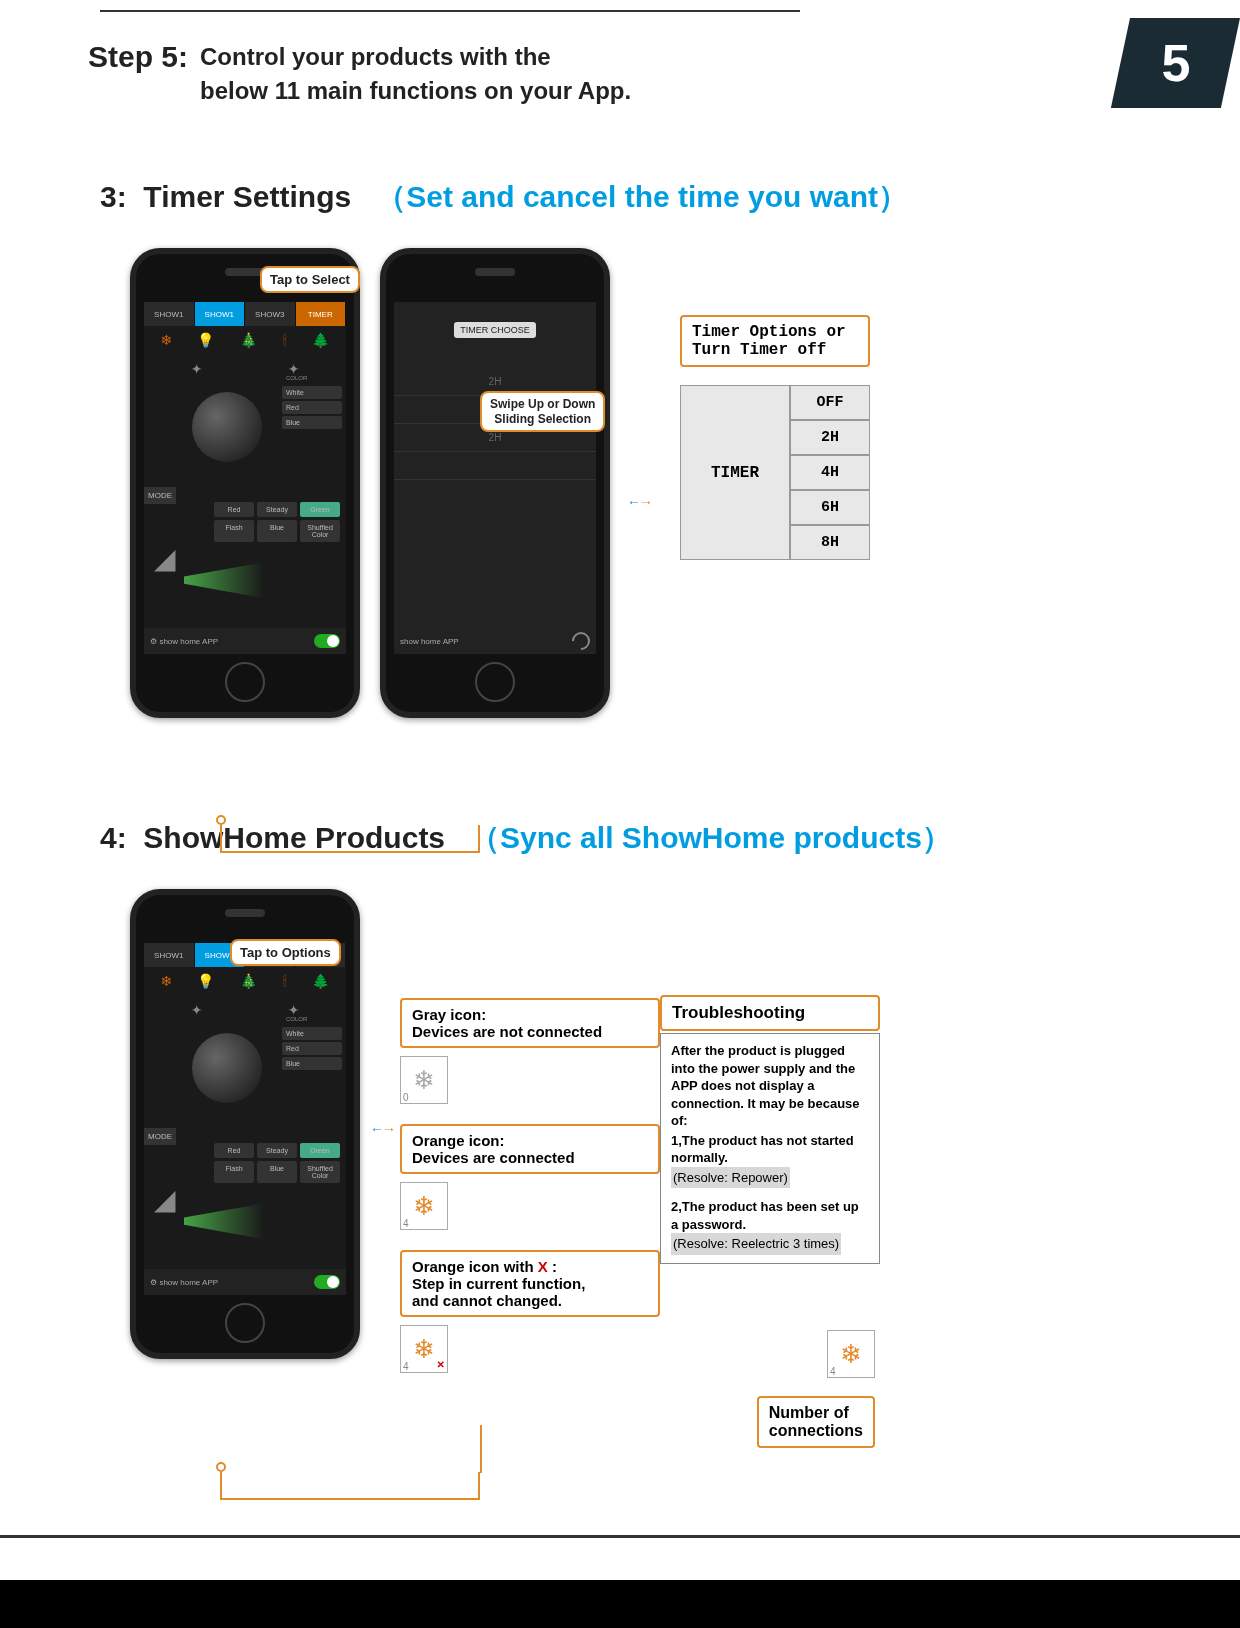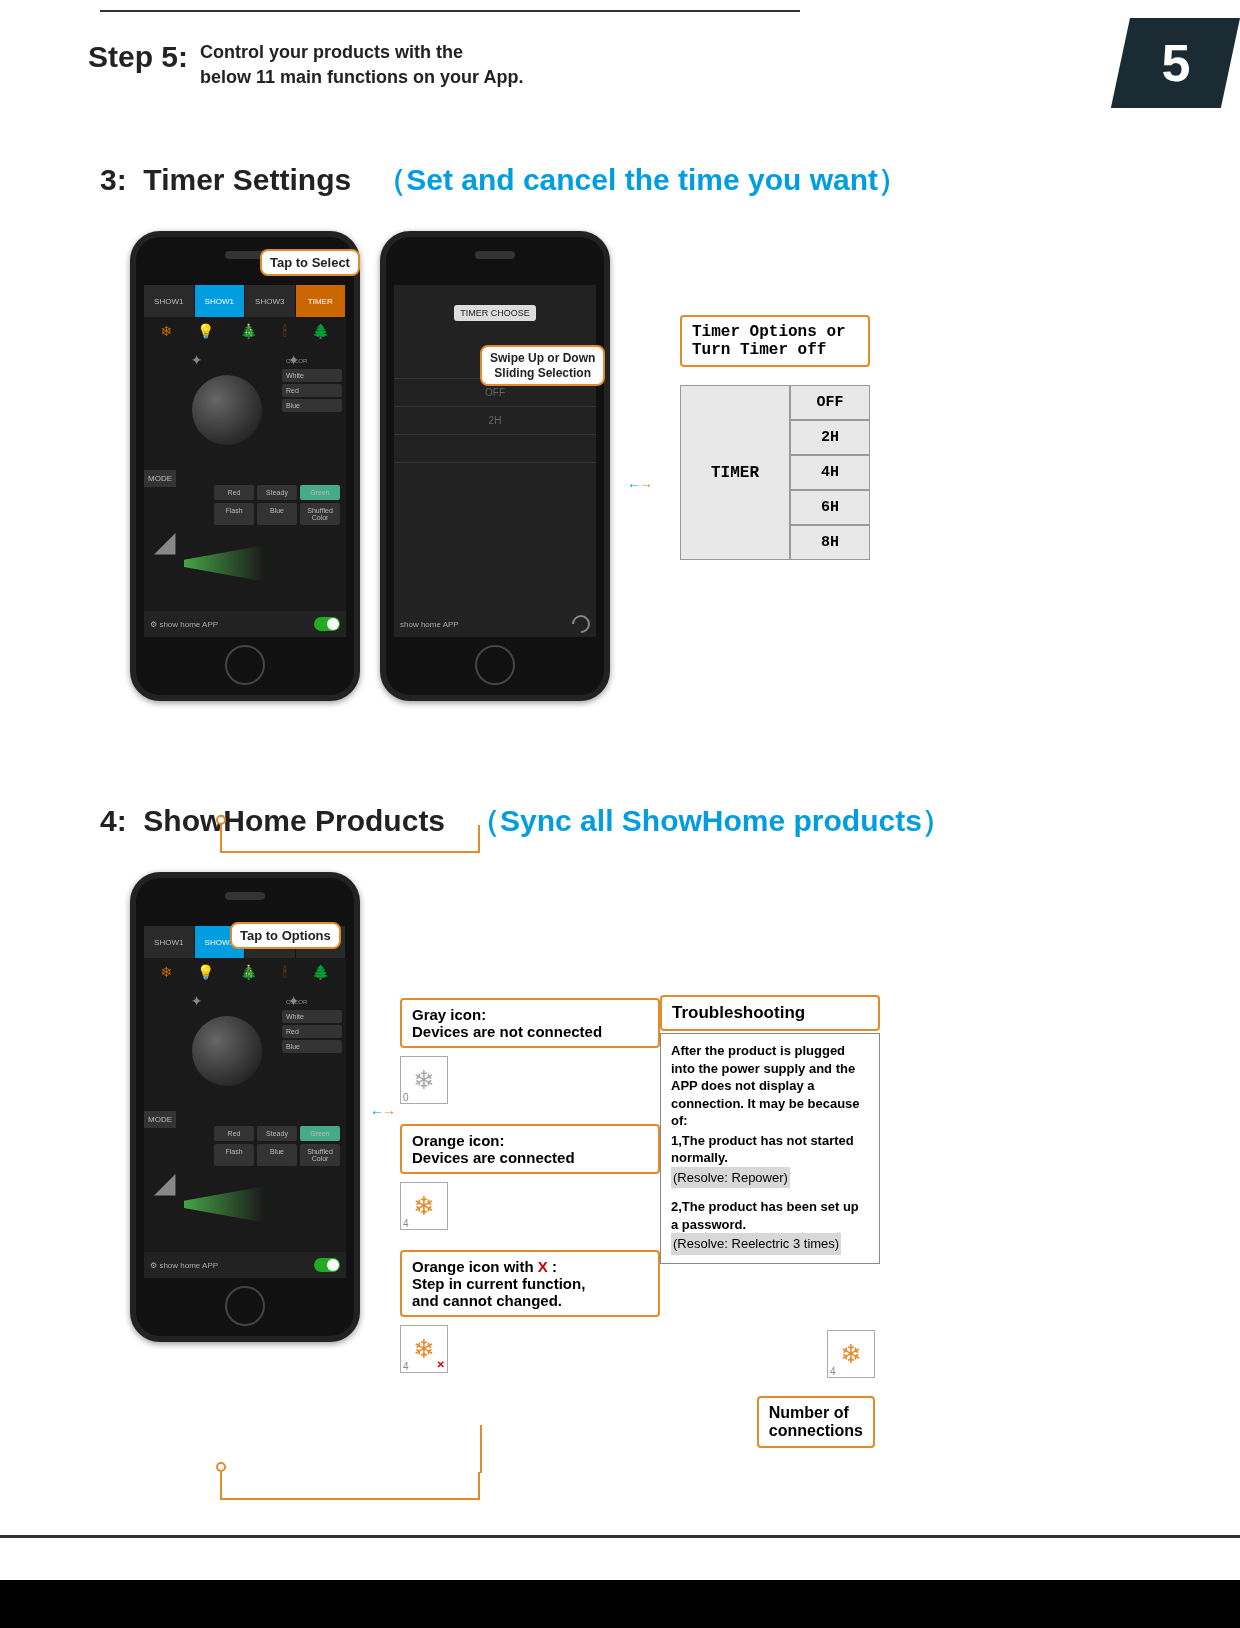--- a/index.html
+++ b/index.html
@@ -1,34 +1,34 @@
 <!DOCTYPE html>
 <html><head>
 <meta charset="utf-8">
 <style>
   * { box-sizing: border-box; margin: 0; padding: 0; }
   body { font-family: Arial, Helvetica, sans-serif; width: 1240px; background: #000; }
   .page { width: 1240px; height: 1580px; background: #fff; position: relative; padding-top: 40px; }
   .top-rule { position: absolute; top: 10px; left: 100px; width: 700px; height: 2px; background: #333; }
   .header { display: flex; align-items: flex-start; padding: 0 40px 0 88px; }
   .step-label { font-size: 30px; font-weight: 900; color: #222; margin-right: 12px; font-family: "Franklin Gothic", Arial, sans-serif; }
-  .step-desc { font-size: 18px; font-weight: 700; color: #222; line-height: 1.4; }
+  .step-desc { font-size: 24px; font-weight: 700; color: #222; line-height: 1.4; }
   .page-badge { position: absolute; top: 18px; right: 0; width: 110px; height: 90px; background: #1b2b33; color: #fff; font-size: 52px; font-weight: 700; display: flex; align-items: center; justify-content: center; transform: skewX(-12deg); transform-origin: top right; }
   .page-badge span { transform: skewX(12deg); }
 
   .section-title { padding: 0 100px; margin-top: 70px; font-size: 30px; font-weight: 800; color: #222; }
   .section-title .paren-text { color: #009ee0; font-weight: 700; }
 
   
   .phone-row { display: flex; gap: 20px; margin-left: 130px; margin-top: 30px; position: relative; }
   .phone { width: 230px; height: 470px; background: #111; border-radius: 30px; position: relative; box-shadow: 0 2px 6px rgba(0,0,0,0.4); border: 6px solid #222; }
   .phone::before { content:""; position:absolute; top:14px; left:50%; transform:translateX(-50%); width:40px; height:8px; background:#333; border-radius:4px; }
   .phone::after { content:""; position:absolute; bottom:10px; left:50%; transform:translateX(-50%); width:36px; height:36px; border:2px solid #444; border-radius:50%; }
   .screen { position: absolute; top: 48px; left: 8px; right: 8px; bottom: 58px; background: #1a1a1a; overflow: hidden; }
-  .tabs { display: flex; height: 32px; }
+  .tabs { display: flex; height: 24px; }
   .tab { flex:1; font-size:8px; color:#bbb; background:#2a2a2a; display:flex; align-items:center; justify-content:center; border-right:1px solid #111; }
   .tab.active { background:#009ee0; color:#fff; }
   .tab.timer-tab { background:#cc6600; color:#fff; }
   .icon-row { display:flex; justify-content:space-around; padding:6px 4px; }
   .prod-icon { font-size:14px; color:#cc6600; }
   .panel-right { position:absolute; right:4px; top:70px; width:60px; }
   .panel-right .lbl { font-size:7px; color:#bbb; background:#333; padding:3px 4px; margin-bottom:2px; border-radius:2px; }
   .dial { position:absolute; left:48px; top:90px; width:70px; height:70px; border-radius:50%; background: radial-gradient(circle at 35% 35%, #666, #111); }
   .mode-strip { position:absolute; left:0; top:185px; font-size:8px; color:#bbb; background:#333; padding:4px; }
   .btn-grid { position:absolute; left:70px; top:200px; display:grid; grid-template-columns:repeat(3, 40px); gap:3px; }
@@ -159,21 +159,21 @@
           <div>&nbsp;</div>
         </div>
         <div class="footer-bar">
             <span>show home APP</span>
             <div class="undo"></div>
           </div>
       </div>
     </div>
 
     <div class="callout" style="left:130px; top:18px;">Tap to Select</div>
-    <div class="callout" style="left:350px; top:114px; font-size:12px; line-height:1.2;">
+    <div class="callout" style="left:350px; top:143px; font-size:12px; line-height:1.2;">
       <div>Swipe Up or Down</div>
       <div style="text-align:center">Sliding Selection</div>
     </div>
     <div class="dual-arrow" style="left:497px; top:244px;"></div>
   </div>
 
   <div class="connector" style="left:220px; top:825px; width:260px; height:28px; border-top:none;"></div>
   <div style="position:absolute; left:216px; top:815px; width:10px; height:10px; border:2px solid #e28b2b; border-radius:50%; background:#fff;"></div>
 
   <div class="timer-opts">

